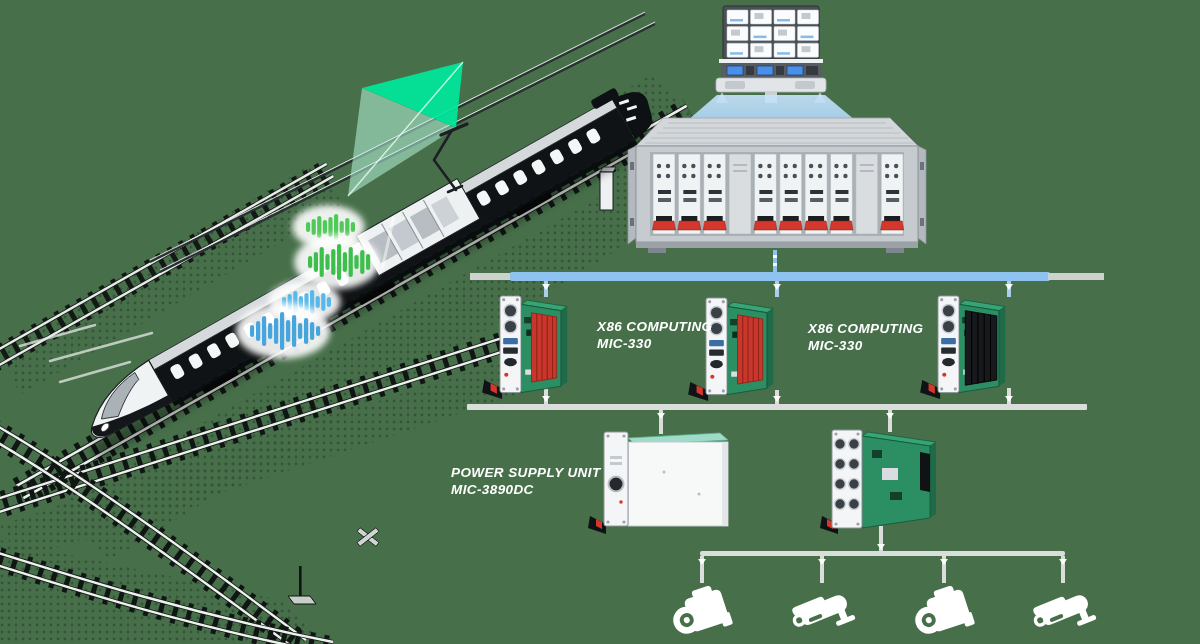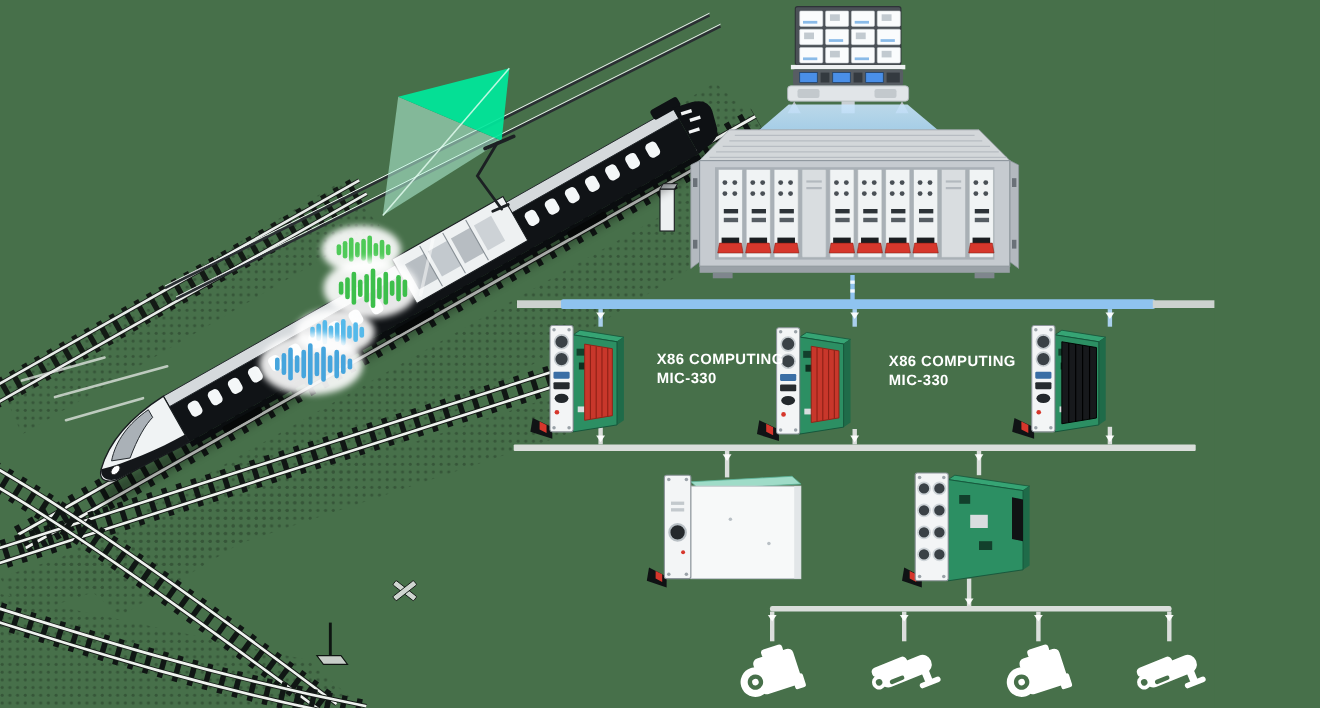--- a/index.html
+++ b/index.html
@@ -1,17 +1,17 @@
 <!DOCTYPE html>
 <html><head>
 <meta charset="utf-8">
 <style>
   html,body{margin:0;padding:0;background:#47704a;}
   .scene{position:relative;width:1104px;height:644px;background:#47704a;overflow:hidden;
-         font-family:"Liberation Sans",sans-serif;}
+         font-family:"Liberation Sans",sans-serif;font-style:italic;}
   .scene svg{position:absolute;left:0;top:0;}
   .unit-label{position:absolute;color:#fff;font-weight:700;font-size:13.5px;line-height:17px;
               letter-spacing:.4px;white-space:nowrap;text-transform:uppercase;}
 </style>
 </head>
 <body>
 
 <div class="scene" style="background: rgb(71, 112, 74);">
 <svg width="1200" height="644" viewBox="0 0 1200 644">
   <defs>
@@ -563,13 +563,17 @@
 </svg>
 
 <div class="unit-label" style="left:597px;top:318px;">
   <div>X86 COMPUTING</div>
   <div>MIC-330</div>
 </div>
 <div class="unit-label" style="left:808px;top:320px;">
   <div>X86 COMPUTING</div>
   <div>MIC-330</div>
 </div>
+<div class="unit-label" style="left:451px;top:464px;">
+  <div>POWER SUPPLY UNIT</div>
+  <div>MIC-3890DC</div>
 </div>
+</div>
 
 </body></html>

